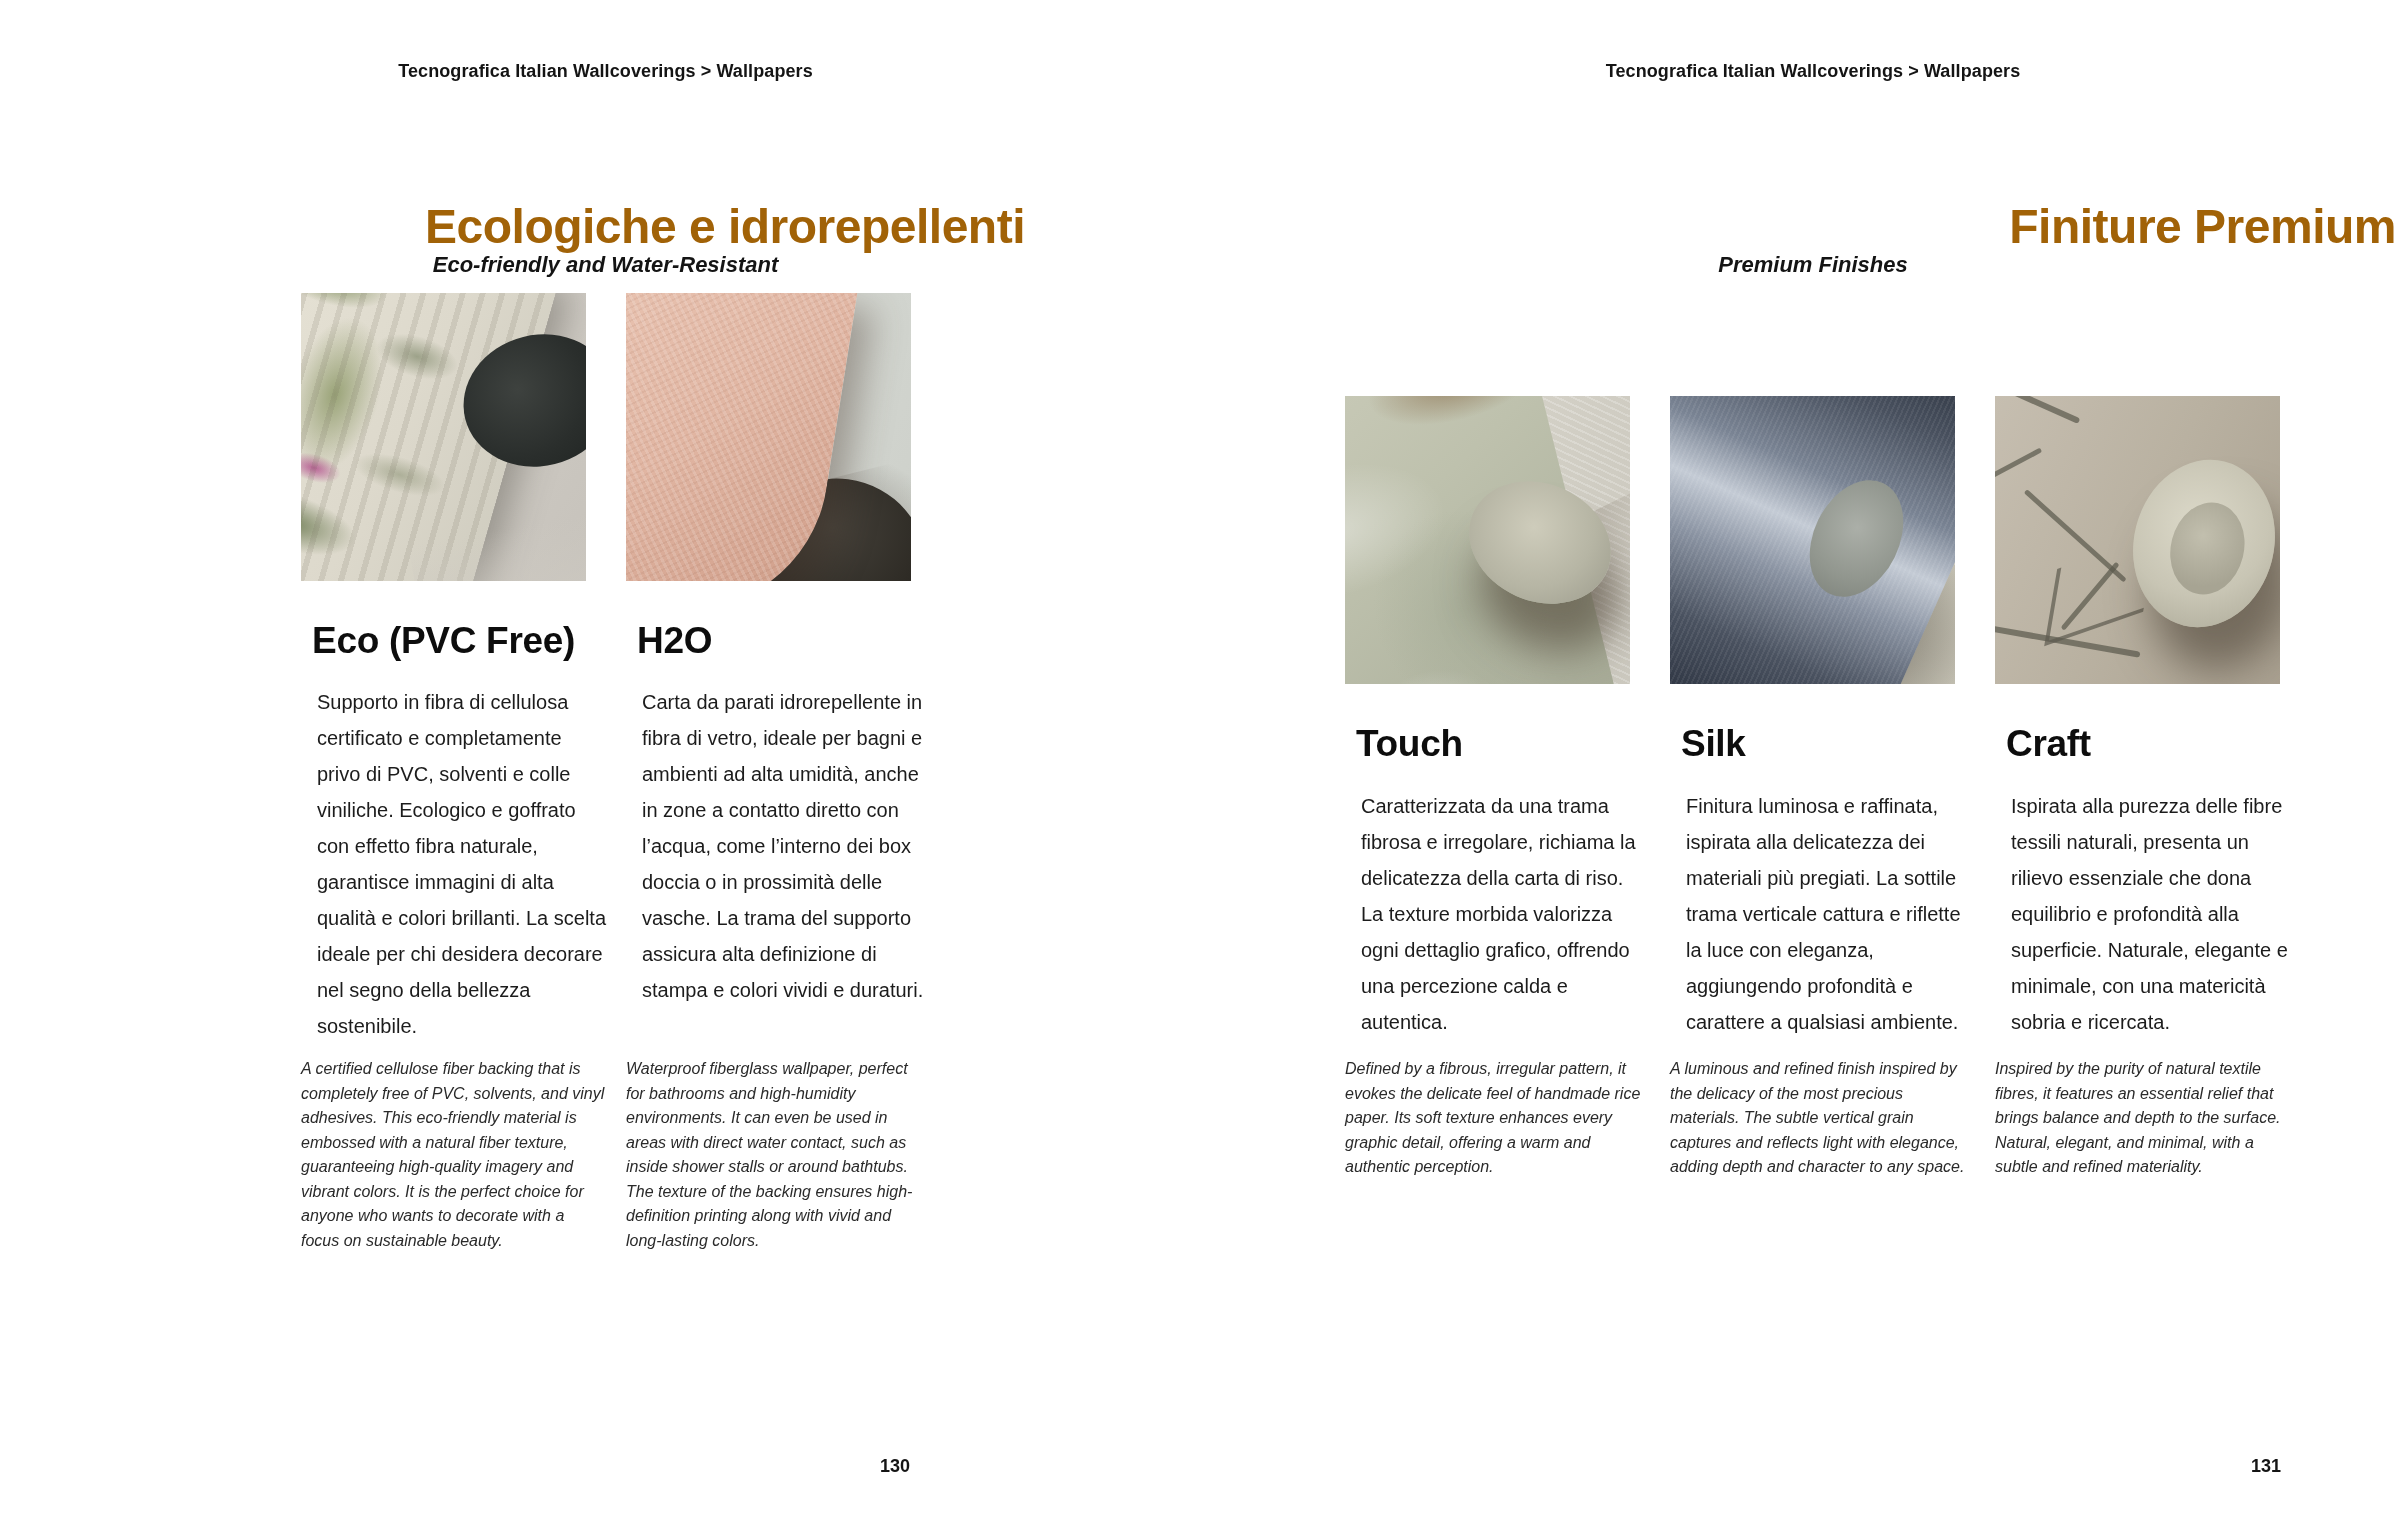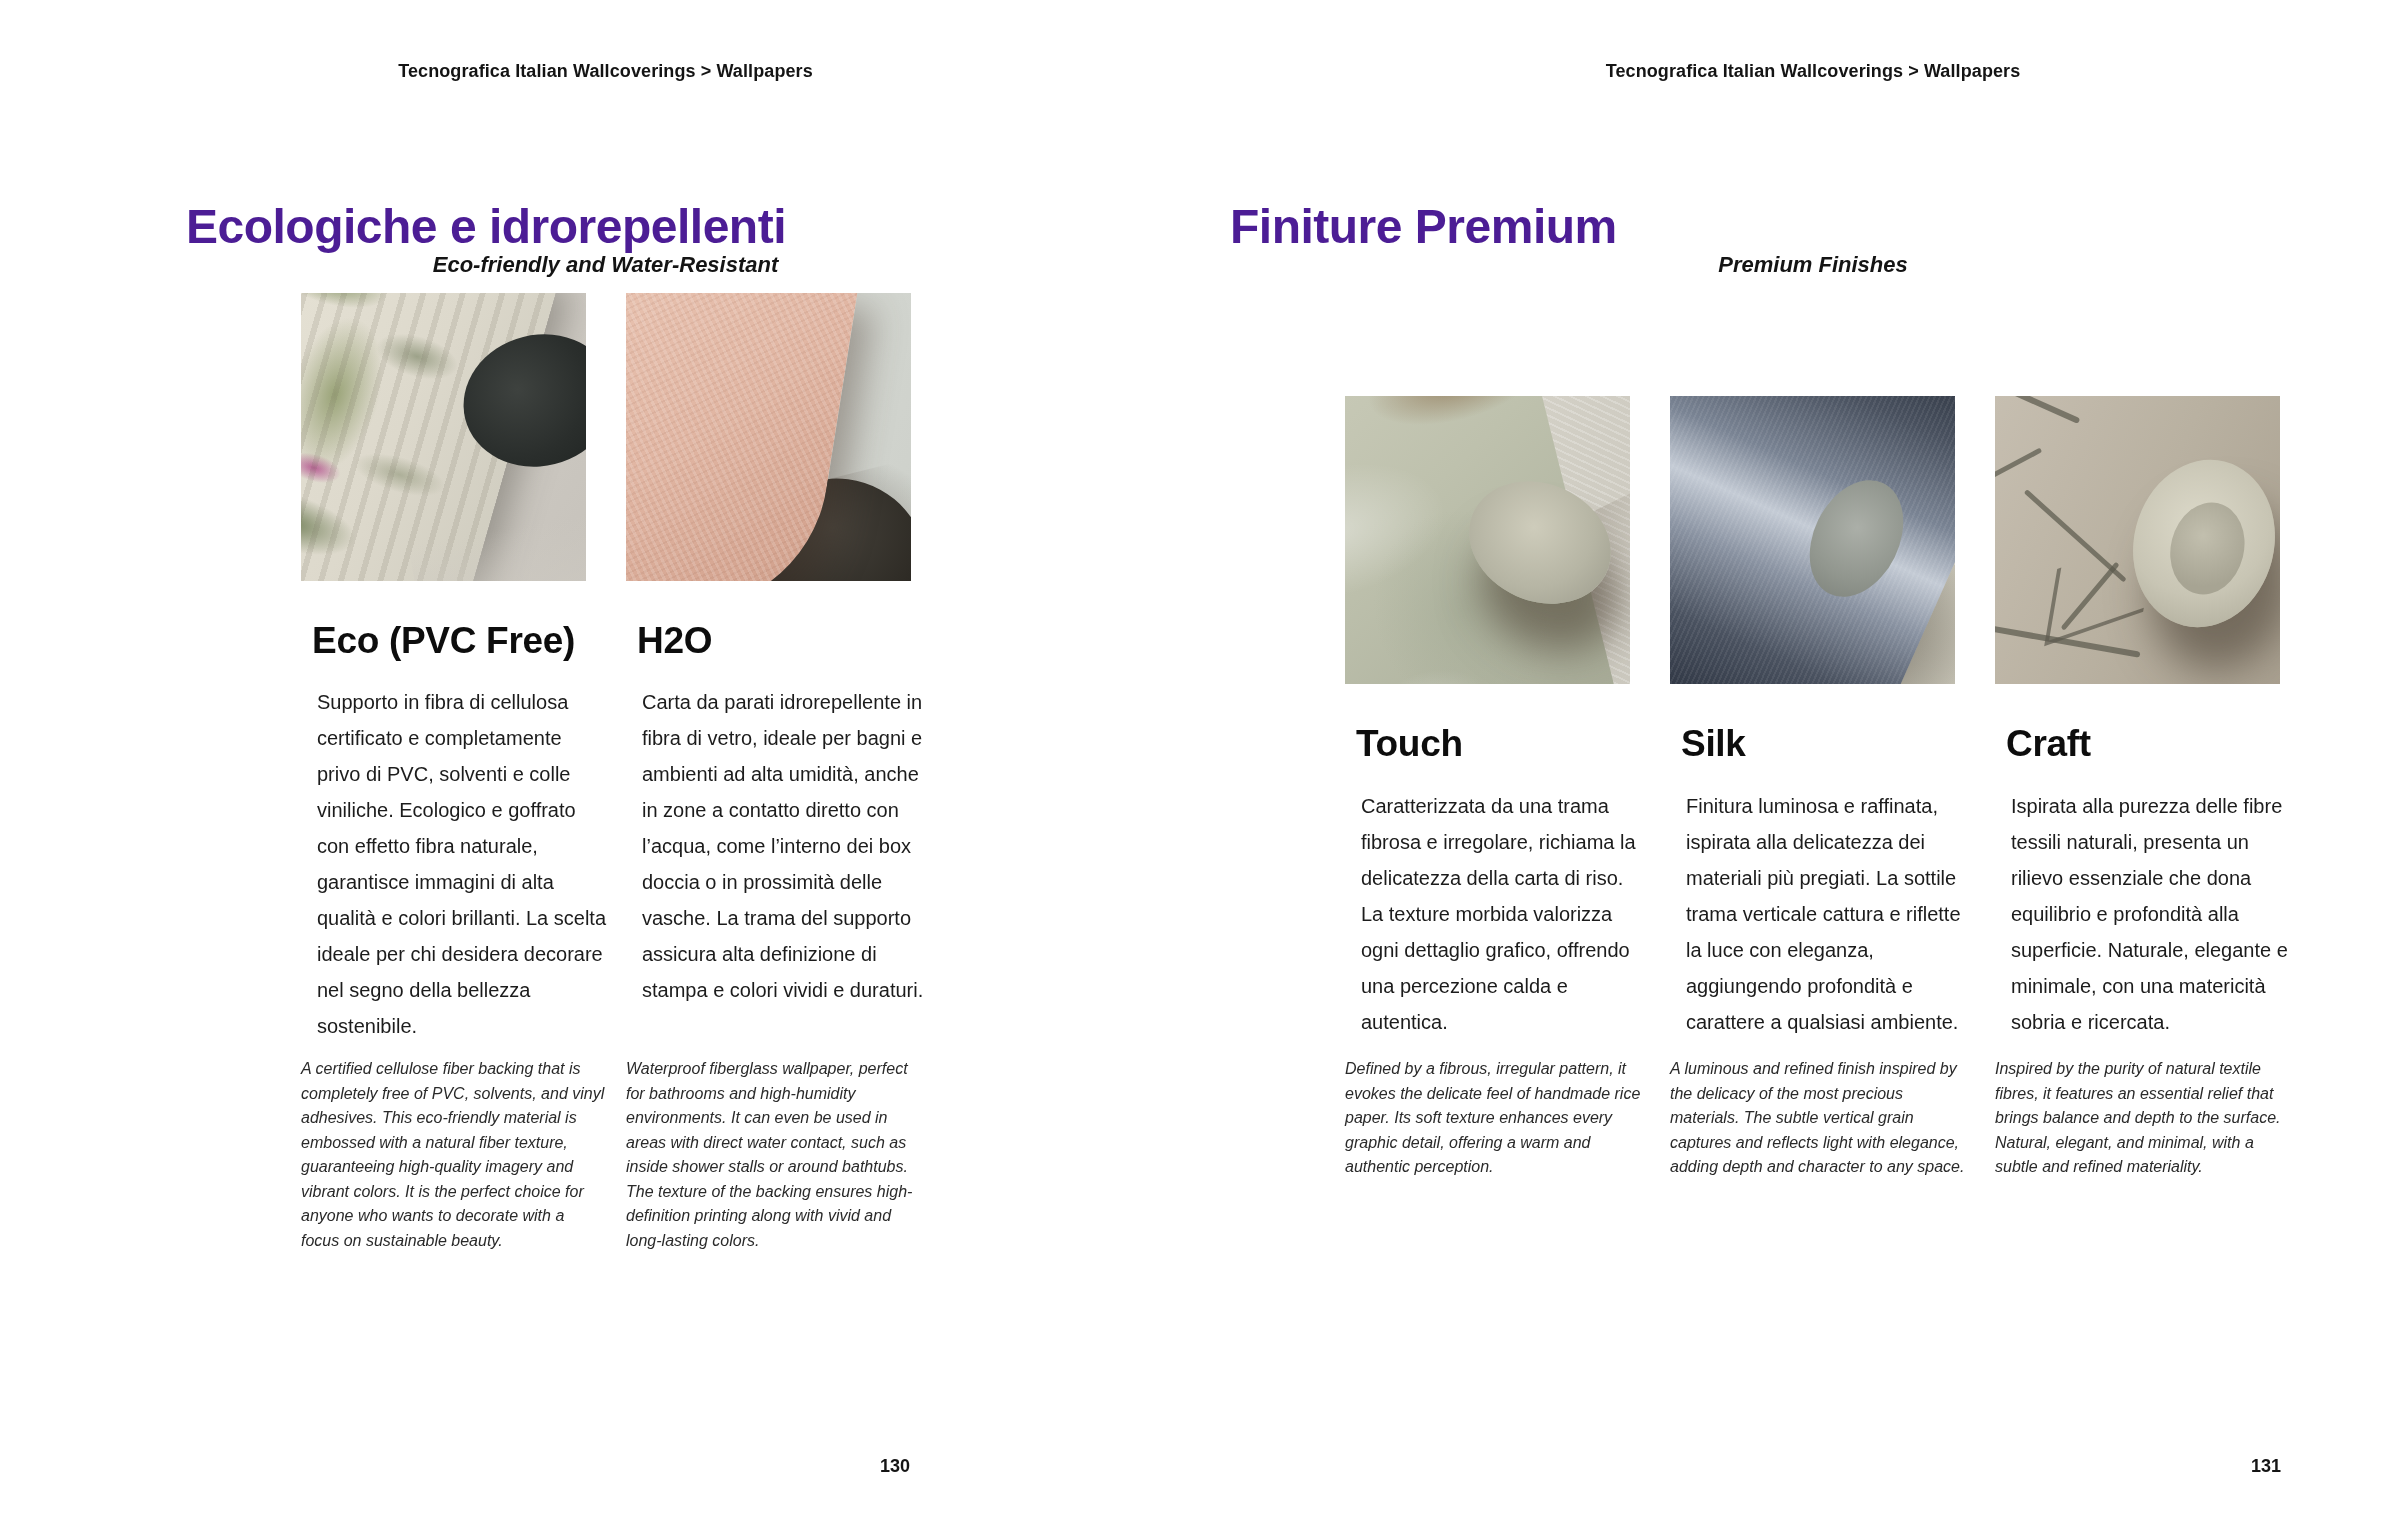--- a/index.html
+++ b/index.html
@@ -13,22 +13,22 @@
   .page-right{left:1201px;}
   .page-inner{position:absolute;top:0;height:1263px;}
   .page-left .page-inner{left:301px;width:609px;}
   .page-right .page-inner{left:144px;width:936px;}
 
   .breadcrumb{
     position:absolute;top:61px;left:0;right:0;text-align:center;
     font-size:18px;font-weight:700;letter-spacing:0.1px;color:#141414;
   }
   .page-title{
-    position:absolute;top:169px;left:-115px;right:-115px;text-align:left;
-    font-size:48px;font-weight:700;letter-spacing:-0.5px;color:#4c1d95;line-height:1.1;
+    position:absolute;top:169px;left:-115px;right:-115px;text-align:right;
+    font-size:48px;font-weight:700;letter-spacing:-0.5px;color:#a16207;line-height:1.1;
   }
   .page-subtitle{
     position:absolute;top:252px;left:0;right:0;text-align:center;
     font-size:22px;font-weight:700;font-style:italic;color:#141414;
   }
   .page-number{
     position:absolute;top:1456px;left:0;right:0;text-align:right;
     font-size:18px;font-weight:700;color:#141414;
   }
 

